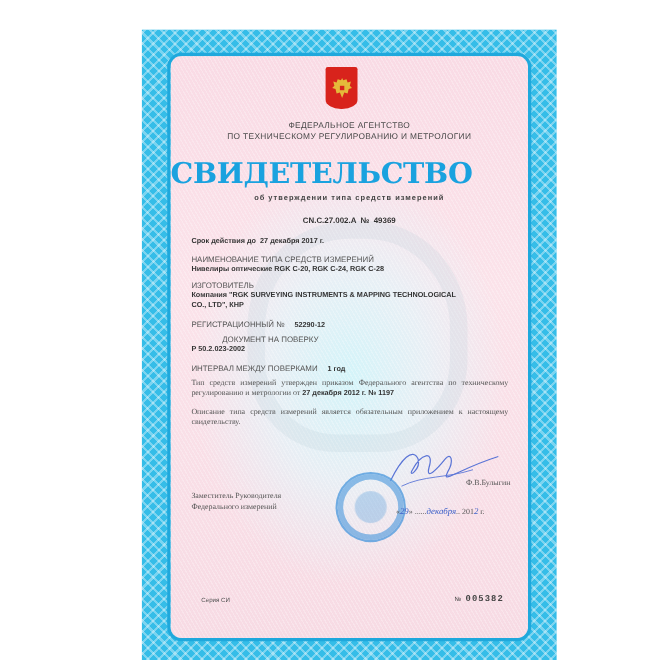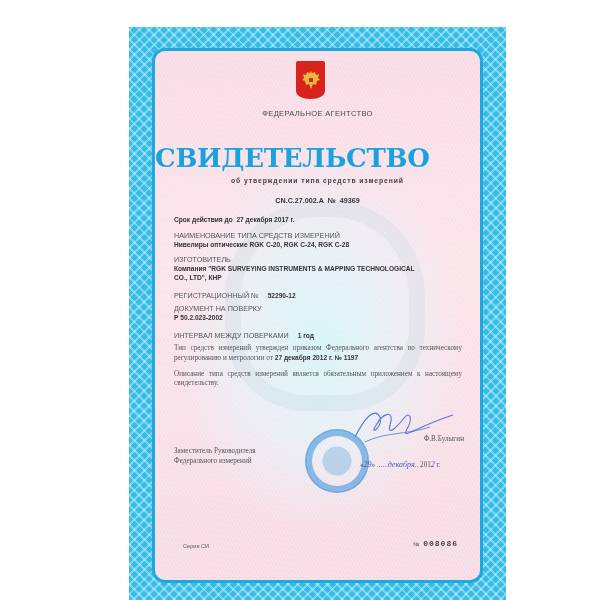--- a/index.html
+++ b/index.html
@@ -87,20 +87,21 @@
 
     <div class="emblem">
       <svg viewBox="0 0 24 24">
         <path d="M12 3 L13 5 L16 4 L17 7 L20 6 L19 10 L21 12 L18 13 L17 17 L14 16 L12 21 L10 16 L7 17 L6 13 L3 12 L5 10 L4 6 L7 7 L8 4 L11 5 Z" fill="#e5b93a"></path>
         <rect x="10" y="10" width="4" height="4" fill="#d8231c"></rect>
       </svg>
     </div>
 
     <div class="agency">
       <div>ФЕДЕРАЛЬНОЕ АГЕНТСТВО</div>
+      <div>ПО ТЕХНИЧЕСКОМУ РЕГУЛИРОВАНИЮ И МЕТРОЛОГИИ</div>
     </div>
 
     <div class="title">СВИДЕТЕЛЬСТВО</div>
     <div class="subtitle">об утверждении типа средств измерений</div>
 
     <div class="certno">
       <span>CN.C.27.002.A</span>
       &nbsp;<span>№</span>
       &nbsp;<span>49369</span>
     </div>
@@ -116,21 +117,21 @@
 
       <div class="row serif" style="top:40px;">ИЗГОТОВИТЕЛЬ</div>
       <div class="row b" style="top:49px;">Компания "RGK SURVEYING INSTRUMENTS &amp; MAPPING TECHNOLOGICAL</div>
       <div class="row b" style="top:58px;">CO., LTD", КНР</div>
 
       <div class="row" style="top:73px;">
         <span class="serif">РЕГИСТРАЦИОННЫЙ №</span>
         &nbsp;<span class="b">52290-12</span>
       </div>
 
-      <div class="row serif" style="top:89px;">ДОКУМЕНТ НА ПОВЕРКУ</div>
+      <div class="row serif" style="top:89px;margin-left:28px;">ДОКУМЕНТ НА ПОВЕРКУ</div>
       <div class="row b" style="top:98px;">Р 50.2.023-2002</div>
 
       <div class="row" style="top:113px;">
         <span class="serif">ИНТЕРВАЛ МЕЖДУ ПОВЕРКАМИ</span>
         &nbsp;<span class="b">1 год</span>
       </div>
 
       <div class="row just" style="top:129px;">
         <span>Тип средств измерений утвержден приказом Федерального агентства по техническому регулированию и метрологии от</span>
         <span class="b" style="font-family:'Liberation Sans',sans-serif;color:#333;">27 декабря 2012 г. № 1197</span>
@@ -154,16 +155,16 @@
 
     <div class="sign-date">
       «<span class="hand">29</span>»
       ......<span class="hand">декабря</span>..
       <span>201</span><span class="hand">2</span>
       <span>г.</span>
     </div>
 
     <div class="series">Серия СИ</div>
     <div class="serial">
-      <span class="no">№</span><span class="num">008086</span>
+      <span class="no">№</span><span class="num">005382</span>
     </div>
   </div>
 </div>
 
 </body></html>

